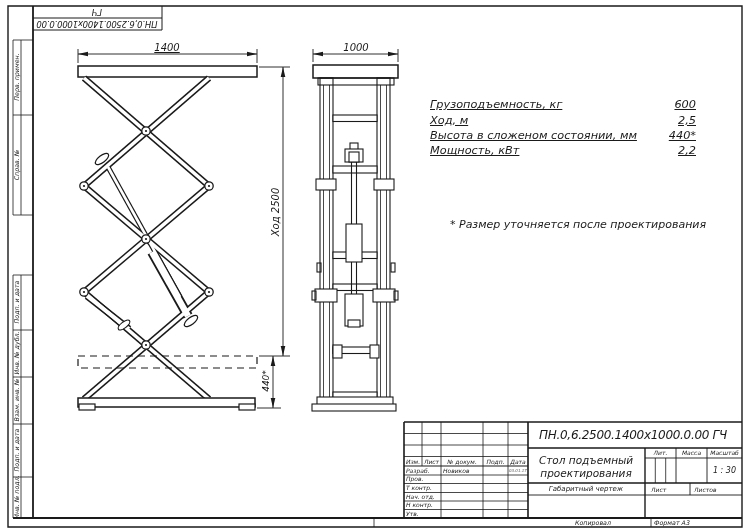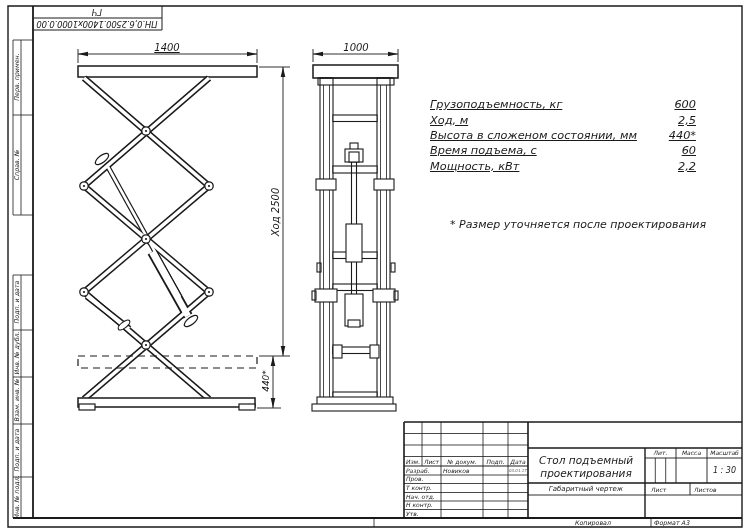--- a/index.html
+++ b/index.html
@@ -248,30 +248,27 @@
       </div>
   <div class="spec-row">
         <span>Ход, м</span>
         <span>2,5</span>
       </div>
   <div class="spec-row">
         <span>Высота в сложеном состоянии, мм</span>
         <span>440*</span>
       </div>
   <div class="spec-row">
-        <span>Время подъема, с</span>
-        <span>60</span>
-      </div>
-  <div class="spec-row">
         <span>Мощность, кВт</span>
         <span>2,2</span>
       </div>
 </div>
 <div class="t note">* Размер уточняется после проектирования</div>
 
+<div class="t tc f12" style="left:633px;top:435px;">ПН.0,6.2500.1400х1000.0.00 ГЧ</div>
 <div class="t tc f105" style="left:586px;top:460px;">Стол подъемный</div>
 <div class="t tc f105" style="left:586px;top:473px;">проектирования</div>
 <div class="t tc f7" style="left:586px;top:489px;">Габаритный чертеж</div>
 
 <div class="t tc f6" style="left:413px;top:461.5px;">Изм.</div>
 <div class="t tc f6" style="left:431.5px;top:461.5px;">Лист</div>
 <div class="t tc f6" style="left:462px;top:461.5px;">№ докум.</div>
 <div class="t tc f6" style="left:495.5px;top:461.5px;">Подп.</div>
 <div class="t tc f6" style="left:518px;top:461.5px;">Дата</div>
 

